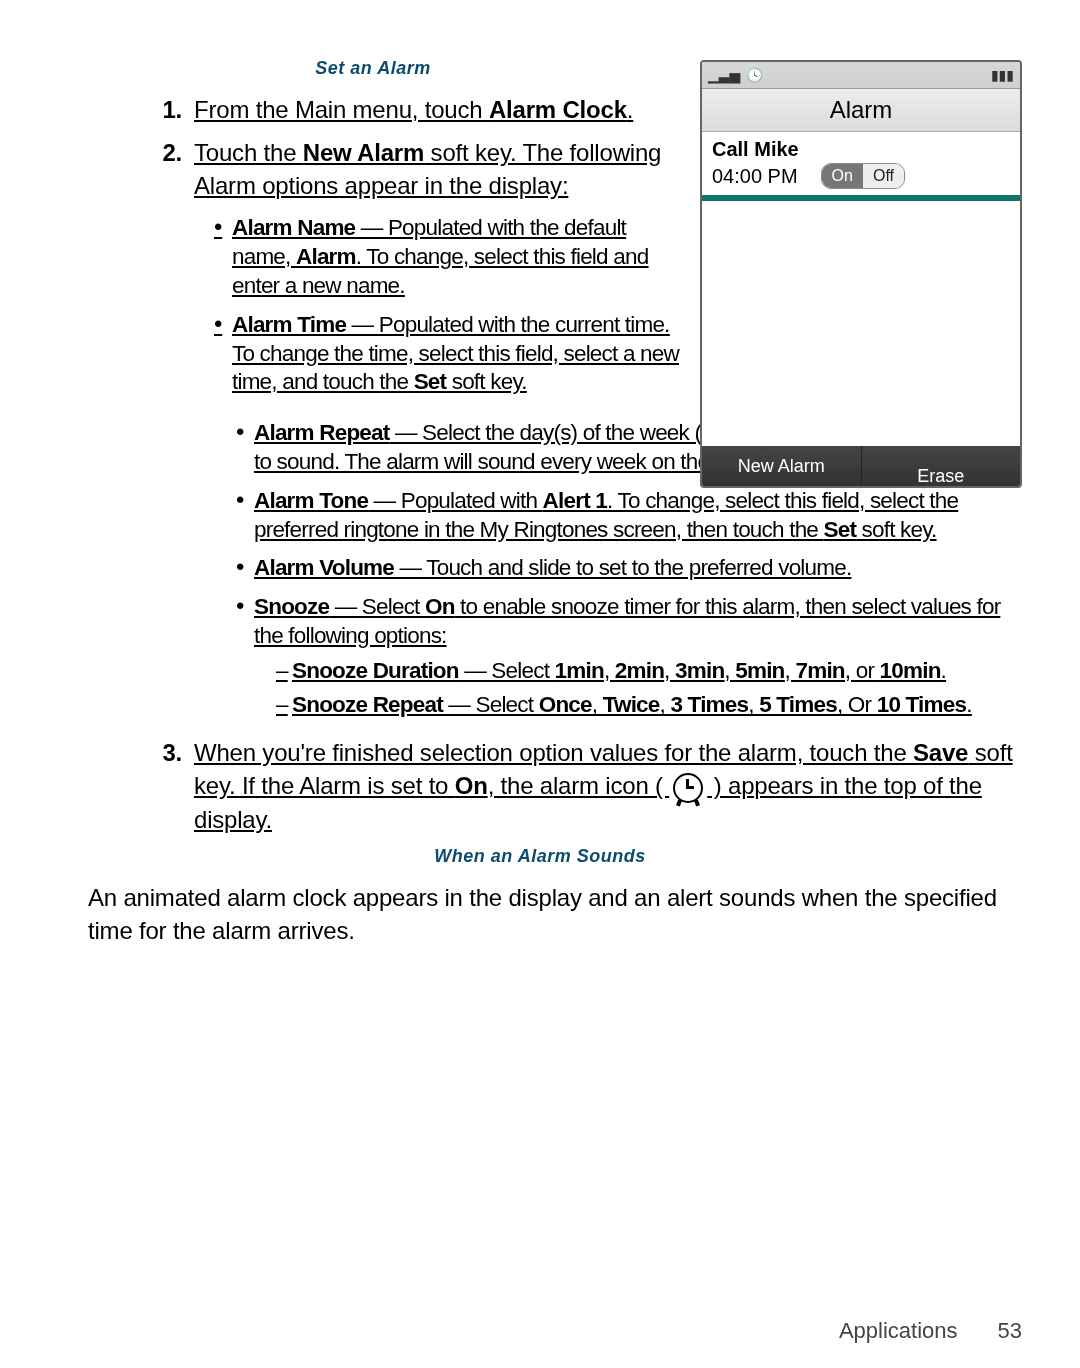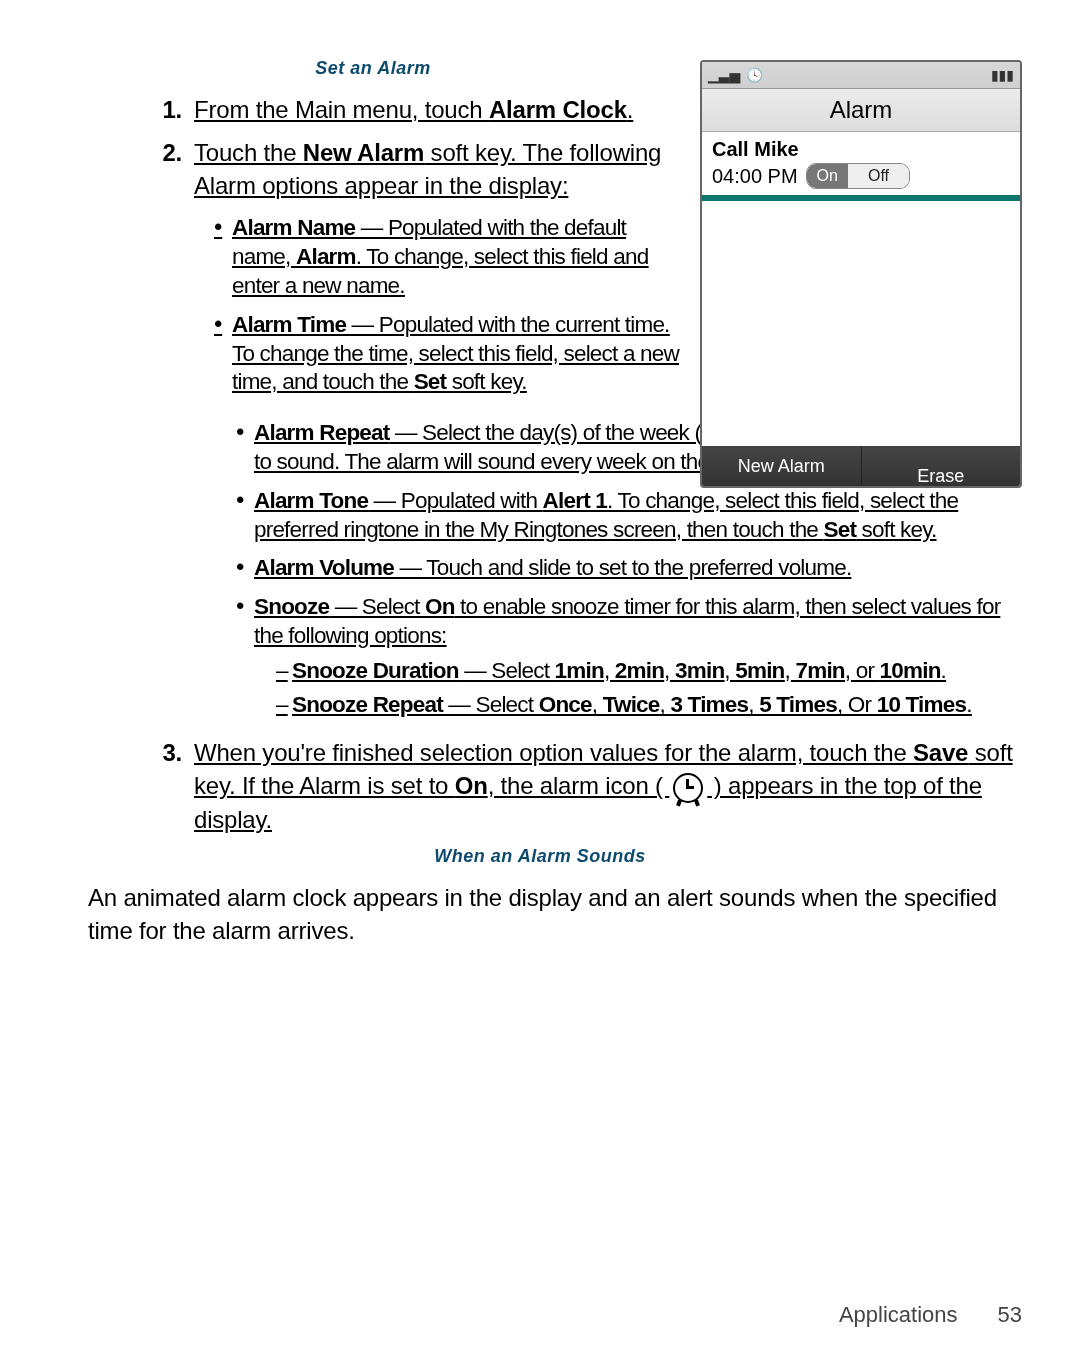--- a/index.html
+++ b/index.html
@@ -128,33 +128,33 @@
     align-items:center;
     justify-content:center;
     font-size: 24px;
     font-weight: 400;
   }
   .alarm-row {
     padding: 6px 10px;
     border-bottom: 6px solid #0f766e;
   }
   .alarm-name { font-weight: 700; font-size: 20px; }
-  .alarm-line2 { display:flex; align-items:center; gap:8px; margin-top:2px; }
+  .alarm-line2 { display:flex; align-items:center; gap:23px; margin-top:2px; }
   .alarm-time { font-size: 20px; }
   .toggle {
     display:flex;
     border:1px solid #888;
     border-radius: 10px;
     overflow:hidden;
     font-size:16px;
     height:24px;
     line-height:24px;
   }
   .toggle .on { background:#777; color:#fff; padding:0 10px; }
-  .toggle .off { background:#eee; color:#222; padding:0 20px; }
+  .toggle .off { background:#eee; color:#222; padding:0 10px; }
   .phone-footer {
     position:absolute;
     bottom:0;
     left:0; right:0;
     height:40px;
     background: linear-gradient(#444,#333);
     display:flex;
     color:#fff;
     font-size:18px;
   }
@@ -162,21 +162,21 @@
     flex:1;
     display:flex;
     align-items:center;
     justify-content:center;
     border-right:1px solid #222;
   }
   .phone-footer > div:last-child { border-right:none;margin-top:20px; }
 
   .footer {
     position:absolute;
-    bottom: 40px;
+    bottom: 24px;
     right: 58px;
     font-size: 22px;
     color:#444;
     display:flex;
     gap:40px;
   }
 
   .arrow-line {
     display:flex;
     align-items:center;

